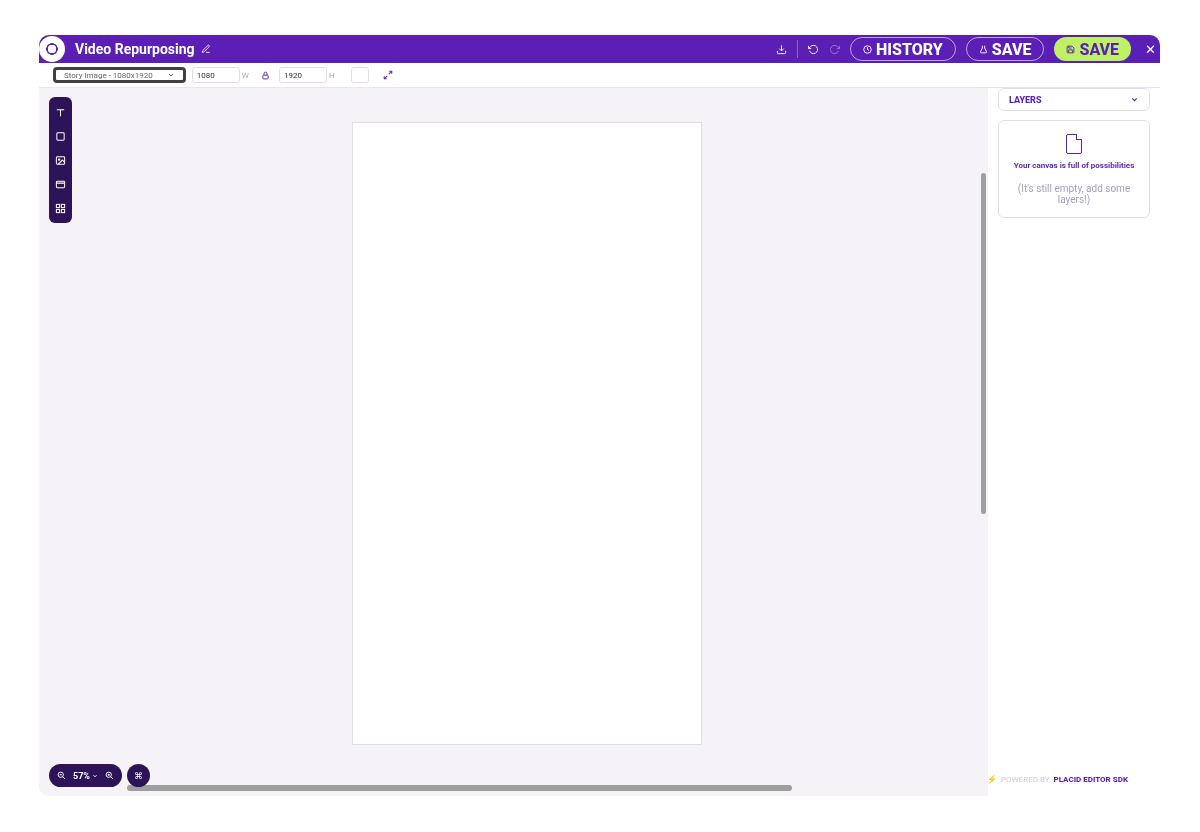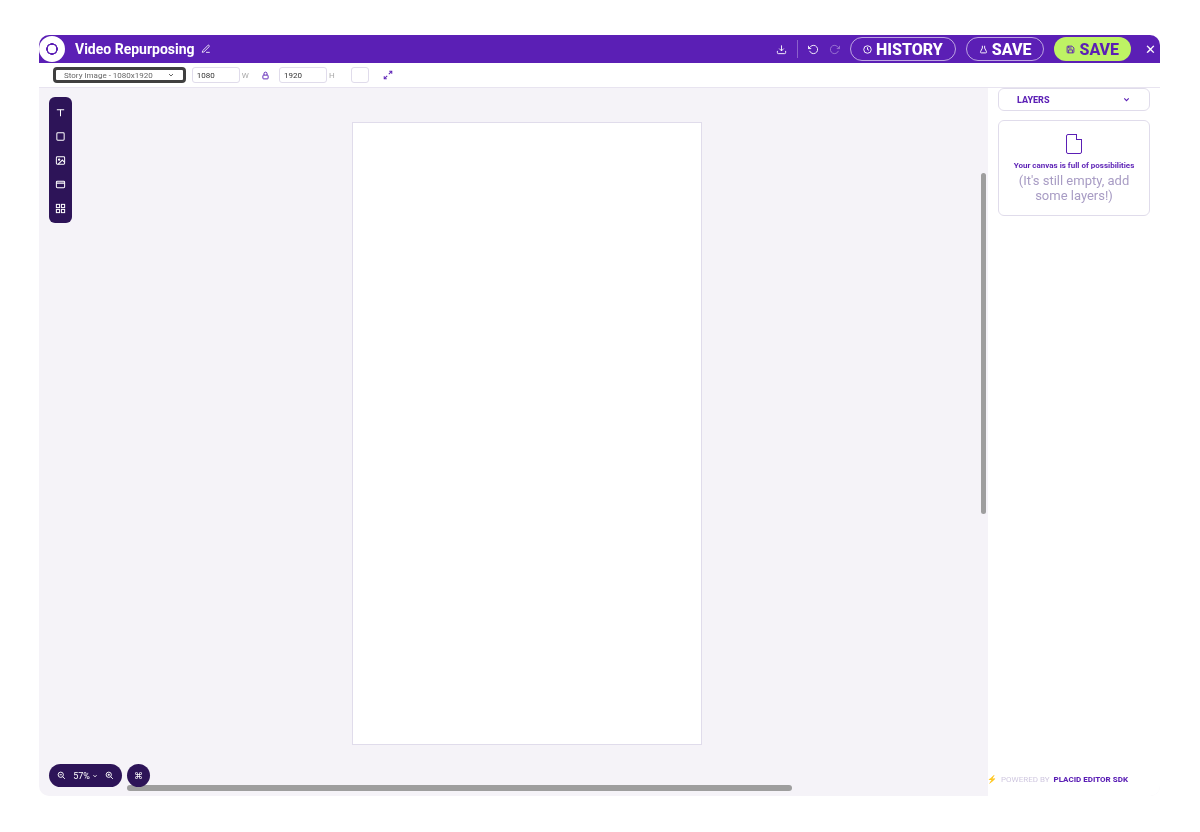--- a/index.html
+++ b/index.html
@@ -23,30 +23,30 @@
   .lock{width:14px;height:14px;display:flex;align-items:center;justify-content:center;color:#5b1fb5;}
   .colorswatch{width:18px;height:16px;border:1px solid #e0dceb;border-radius:3px;background:#fff;cursor:pointer;margin-left:6px;}
   .expand-btn{width:14px;height:14px;display:flex;align-items:center;justify-content:center;color:#5b1fb5;margin-left:6px;cursor:pointer;}
   .hamburger-layers{position:absolute;top:53px;right:10px;width:16px;height:16px;background:#5b1fb5;border-radius:4px;display:flex;align-items:center;justify-content:center;cursor:pointer;}
   .body{flex:1;position:relative;}
   .tool-rail{position:absolute;left:10px;top:9px;width:23px;background:#2d1458;border-radius:6px;padding:8px 0;display:flex;flex-direction:column;align-items:center;gap:10px;}
   .tool{width:14px;height:14px;display:flex;align-items:center;justify-content:center;color:#fff;cursor:pointer;}
   .canvas-area{position:absolute;left:0;top:0;right:172px;bottom:0;overflow:hidden;}
   .canvas{position:absolute;left:313px;top:34px;width:350px;height:623px;background:#fff;border:1px solid #e0dceb;}
   .right-panel{position:absolute;right:0;top:0;width:172px;bottom:0;background:#fff;padding:0 10px;}
-  .layers-header{margin-top:0;height:23px;border:1px solid #e0dceb;border-radius:6px;display:flex;align-items:center;padding:0 18px;font-size:9px;font-weight:800;color:#5b1fb5;cursor:pointer;justify-content:space-between;}
+  .layers-header{margin-top:0;height:23px;border:1px solid #e0dceb;border-radius:6px;display:flex;align-items:center;padding:0 10px;font-size:9px;font-weight:800;color:#5b1fb5;cursor:pointer;justify-content:space-between;}
   .empty-state{margin-top:9px;border:1px solid #e0dceb;border-radius:6px;padding:12px 10px;text-align:center;}
   .empty-icon{width:20px;height:22px;margin:0 auto 6px;position:relative;}
   .empty-icon .fold{width:16px;height:20px;border:1.5px solid #5b1fb5;border-radius:2px;position:absolute;left:2px;top:1px;}
   .empty-icon .corner{position:absolute;right:2px;top:1px;width:6px;height:6px;background:#fff;border-left:1.5px solid #5b1fb5;border-bottom:1.5px solid #5b1fb5;}
   .empty-title{font-size:8px;font-weight:700;color:#5b1fb5;line-height:1.2;}
-  .empty-sub{font-size:13px;color:#a89cc4;margin-top:2px;}
+  .empty-sub{font-size:10px;color:#a89cc4;margin-top:12px;}
   .vscroll{position:absolute;right:174px;top:85px;width:5px;height:341px;background:#9e9e9e;border-radius:3px;}
   .hscroll{position:absolute;left:88px;bottom:5px;height:6px;width:665px;background:#9e9e9e;border-radius:3px;}
-  .zoom-pill{position:absolute;left:10px;bottom:9px;height:23px;width:73px;background:#2d1458;border-radius:12px;display:flex;align-items:center;justify-content:space-between;padding:4px 8px;}
+  .zoom-pill{position:absolute;left:10px;bottom:9px;height:23px;width:73px;background:#2d1458;border-radius:12px;display:flex;align-items:center;justify-content:space-between;padding:4px 8px;font-weight:bold;}
   .zoom-pill .zb{color:#fff;cursor:pointer;display:flex;}
   .zoom-val{color:#fff;font-size:9px;display:flex;align-items:center;gap:2px;}
   .keyboard-pill{position:absolute;left:88px;bottom:9px;width:23px;height:23px;background:#2d1458;border-radius:12px;display:flex;align-items:center;justify-content:center;color:#fff;cursor:pointer;font-size:9px;}
   .powered{position:absolute;right:32px;bottom:12px;font-size:8px;color:#d0c8e0;display:flex;align-items:center;gap:4px;}
   .powered b{color:#5b1fb5;font-weight:800;}
   svg{display:block;}
 </style>
 </head>
 <body>
 

